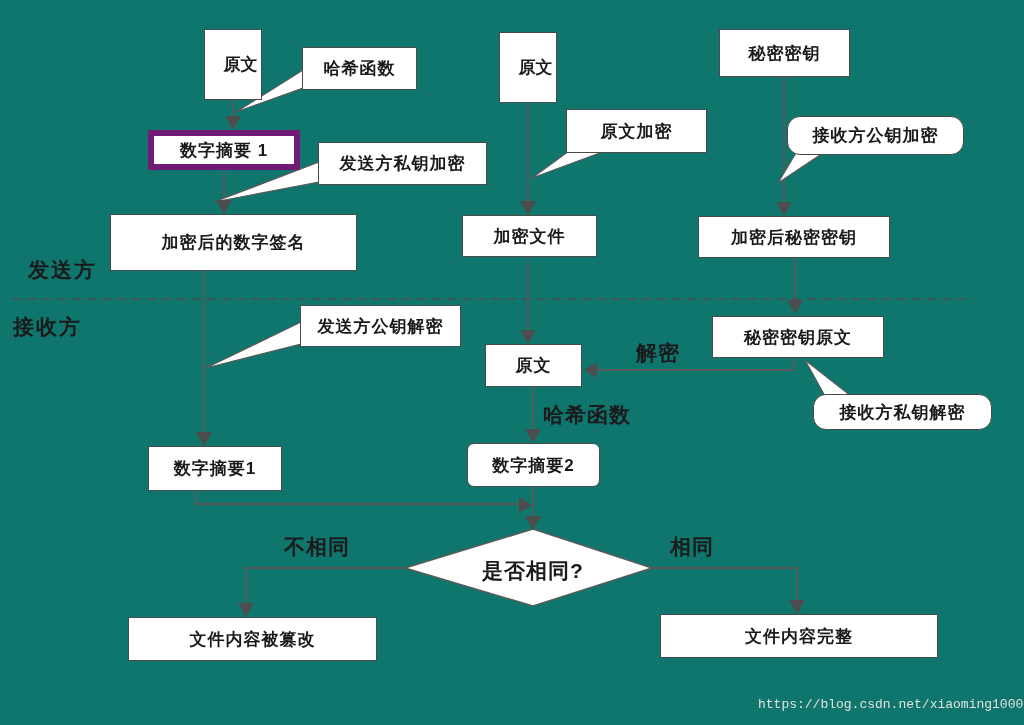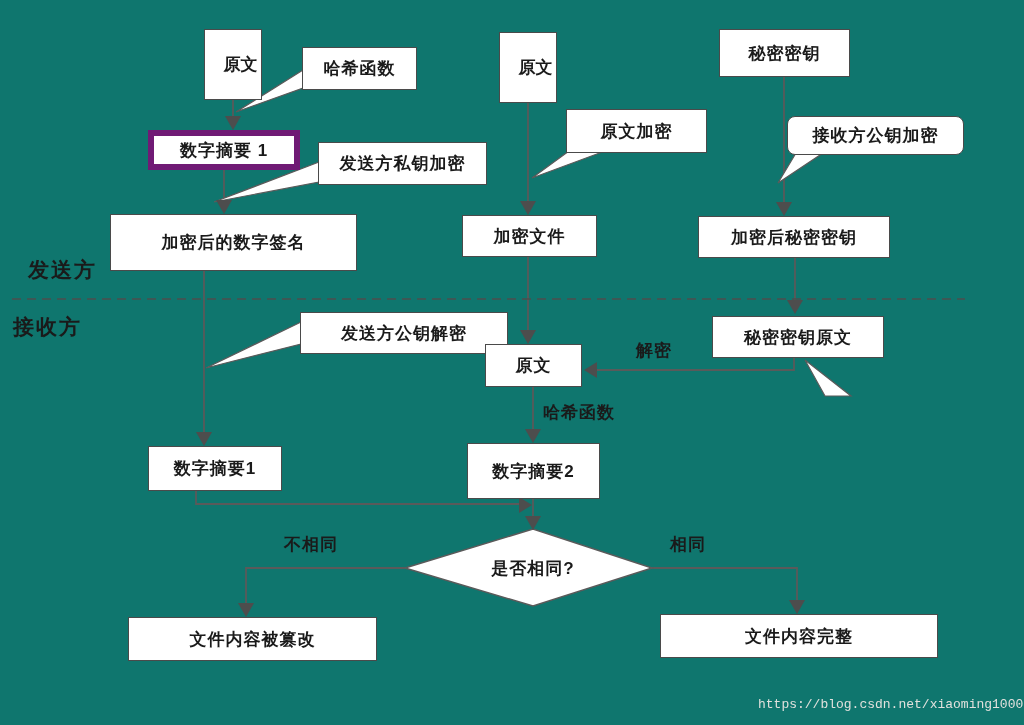--- a/index.html
+++ b/index.html
@@ -9,25 +9,25 @@
     color:#1a1a1a;overflow:hidden;
   }
   #wires{position:absolute;left:0;top:0;width:1024px;height:725px;}
   .node{
     position:absolute;display:flex;align-items:center;justify-content:center;
     background:#ffffff;border:1.5px solid #4a4a4a;
     font-size:17px;font-weight:600;letter-spacing:1px;white-space:nowrap;
     box-sizing:border-box;
   }
   .bold-border{border:6px solid #701a75;}
-  .round{border-radius:8px;}
+  .round{border-radius:13px;}
   .vert span{display:inline-block;width:19px;line-height:20px;word-break:break-all;text-align:center;letter-spacing:0;}
   .lbl{
     position:absolute;background:transparent;border:none;
-    font-size:17px;font-weight:600;letter-spacing:1px;white-space:nowrap;
+    font-size:21px;font-weight:600;letter-spacing:1px;white-space:nowrap;
   }
   .lane{font-size:21px;letter-spacing:2px;}
   #watermark{
     position:absolute;left:758px;top:697px;
     font-family:"Liberation Mono","DejaVu Sans Mono",monospace;
     font-size:13px;color:#e1e1dd;font-weight:400;letter-spacing:0;
   }
   
   #n-original1{left:204px;top:29px;width:58px;height:71px;}
   #n-hash-callout{left:302px;top:47px;width:115px;height:43px;}
@@ -35,28 +35,28 @@
   #n-sp-encrypt{left:318px;top:142px;width:169px;height:43px;}
   #n-enc-signature{left:110px;top:214px;width:247px;height:57px;}
   #n-original2{left:499px;top:32px;width:58px;height:71px;}
   #n-orig-encrypt{left:566px;top:109px;width:141px;height:44px;}
   #n-enc-file{left:462px;top:215px;width:135px;height:42px;}
   #n-secret-key{left:719px;top:29px;width:131px;height:48px;}
   #n-rp-encrypt{left:787px;top:116px;width:177px;height:39px;}
   #n-enc-secret-key{left:698px;top:216px;width:192px;height:42px;}
   #lbl-sender{left:28px;top:256px;}
   #lbl-receiver{left:13px;top:313px;}
-  #n-sp-decrypt{left:300px;top:312px;width:208px;height:42px;}
+  #n-sp-decrypt{left:300px;top:305px;width:161px;height:42px;}
   #n-original-rcv{left:485px;top:344px;width:97px;height:43px;}
   #lbl-decrypt{left:636px;top:339px;}
   #n-sk-original{left:712px;top:316px;width:172px;height:42px;}
   #n-rp-decrypt{left:813px;top:394px;width:179px;height:36px;}
   #n-digest1-rcv{left:148px;top:446px;width:134px;height:45px;}
   #lbl-hash2{left:543px;top:401px;}
-  #n-digest2{left:467px;top:443px;width:133px;height:56px;}
+  #n-digest2{left:467px;top:443px;width:133px;height:44px;border-radius:7px;}
   #lbl-decision{left:433px;top:557px;width:200px;text-align:center;}
   #lbl-notsame{left:284px;top:533px;}
   #lbl-same{left:670px;top:533px;}
   #n-tampered{left:128px;top:617px;width:249px;height:44px;}
   #n-intact{left:660px;top:614px;width:278px;height:44px;}
 </style>
 </head>
 <body>
 
 <div id="stage">
@@ -133,20 +133,21 @@
   <div class="node round" id="n-rp-encrypt">接收方公钥加密</div>
   <div class="node" id="n-enc-secret-key">加密后秘密密钥</div>
 
   <div class="lbl lane" id="lbl-sender">发送方</div>
   <div class="lbl lane" id="lbl-receiver">接收方</div>
 
   <div class="node" id="n-sp-decrypt">发送方公钥解密</div>
   <div class="node" id="n-original-rcv">原文</div>
   <div class="lbl" id="lbl-decrypt">解密</div>
   <div class="node" id="n-sk-original">秘密密钥原文</div>
+  <div class="node round" id="n-rp-decrypt">接收方私钥解密</div>
   <div class="node" id="n-digest1-rcv">数字摘要1</div>
   <div class="lbl" id="lbl-hash2">哈希函数</div>
   <div class="node" id="n-digest2">数字摘要2</div>
 
   <div class="lbl" id="lbl-decision">是否相同?</div>
   <div class="lbl" id="lbl-notsame">不相同</div>
   <div class="lbl" id="lbl-same">相同</div>
 
   <div class="node" id="n-tampered">文件内容被篡改</div>
   <div class="node" id="n-intact">文件内容完整</div>

